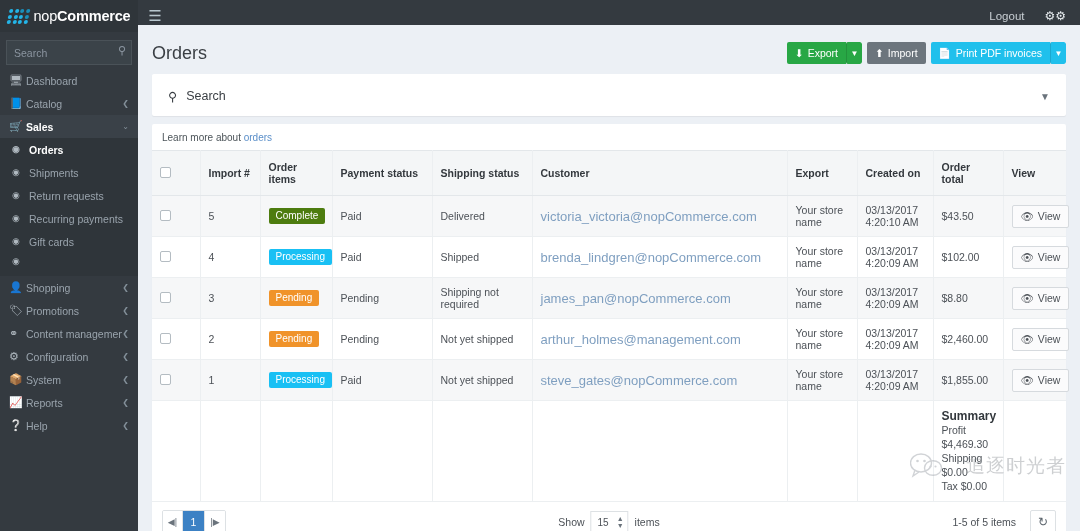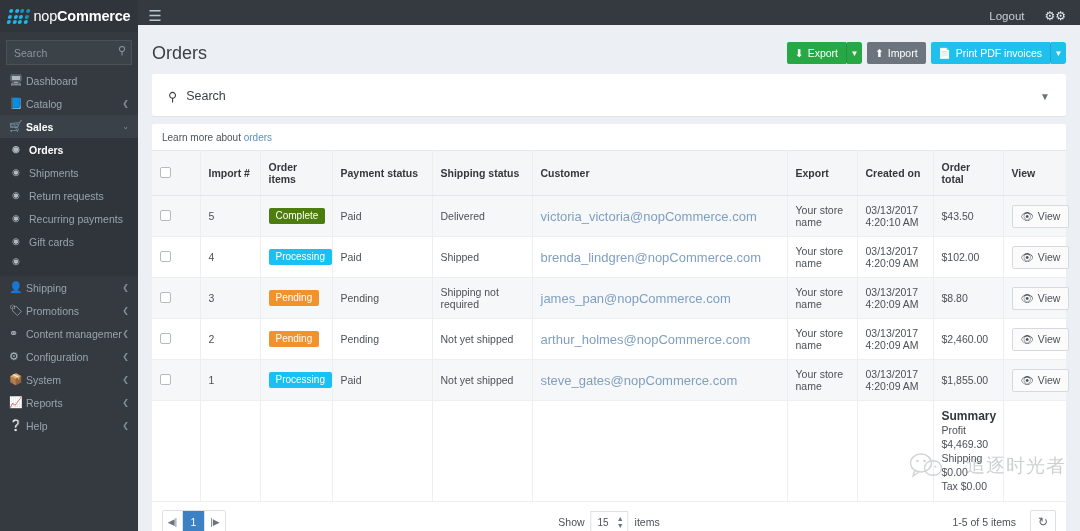--- a/index.html
+++ b/index.html
@@ -239,21 +239,21 @@
       <span class="lbl">Gift cards</span>
     </div>
     <div class="nav-item tall">
       <span class="ic">◉</span>
     </div>
   </div>
 
   <div>
     <div class="nav-item">
       <span class="ic">👤</span>
-      <span class="lbl">Shipping</span>
+      <span class="lbl">Shopping</span>
       <span class="arw">❮</span>
     </div>
     <div class="nav-item">
       <span class="ic">🏷</span>
       <span class="lbl">Promotions</span>
       <span class="arw">❮</span>
     </div>
     <div class="nav-item">
       <span class="ic">⚭</span>
       <span class="lbl">Content management</span>
@@ -391,21 +391,21 @@
                 <span>👁</span>
                 <span>View</span>
               </span></td>
         </tr>
         <tr class="even">
           <td><span class="cbx"></span></td>
           <td>2</td>
           <td><span class="badge badge-warn">Pending</span></td>
           <td>Pending</td>
           <td>Not yet shipped</td>
-          <td><a class="cust" href="#">arthur_holmes@nopCommerce.com</a></td>
+          <td><a class="cust" href="#">arthur_holmes@management.com</a></td>
           <td>Your store name</td>
           <td><span>03/13/2017</span><br><span>4:20:09 AM</span></td>
           <td>$2,460.00</td>
           <td><span class="view-btn">
                 <span>👁</span>
                 <span>View</span>
               </span></td>
         </tr>
         <tr class="odd">
           <td><span class="cbx"></span></td>

